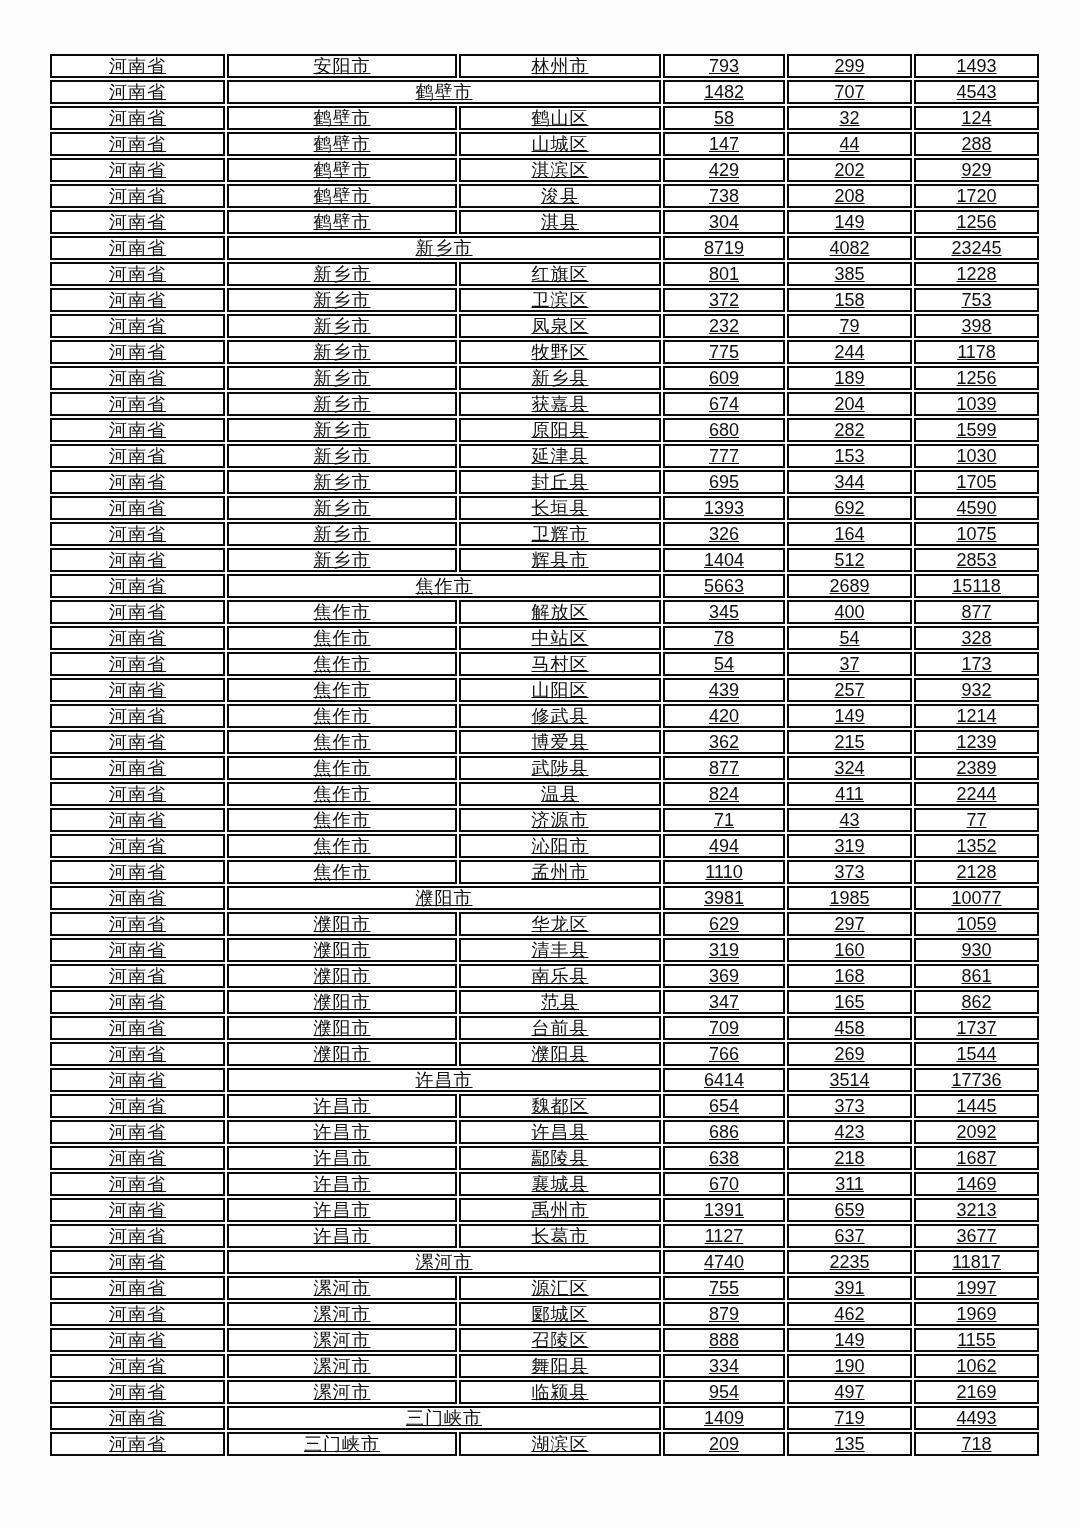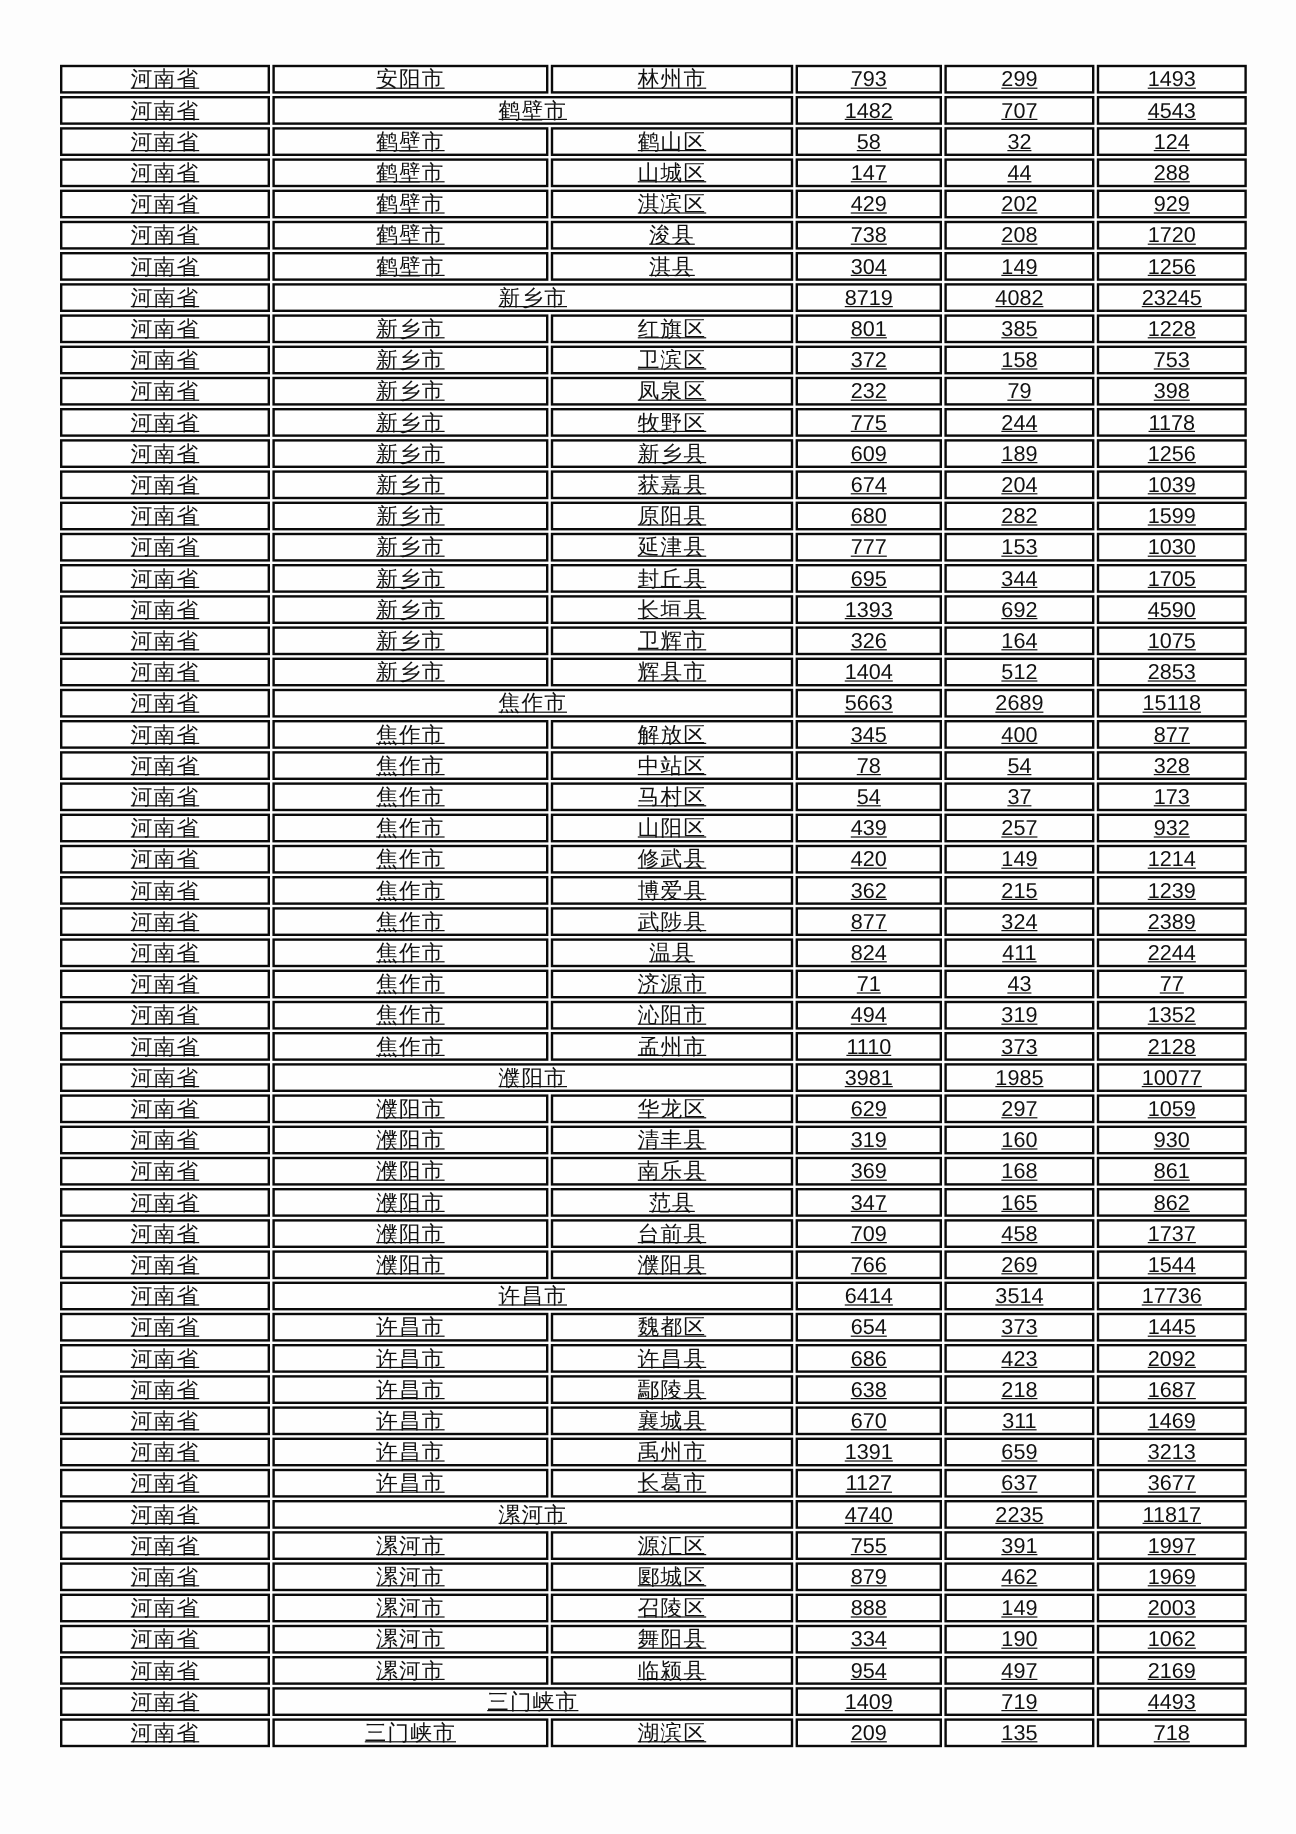--- a/index.html
+++ b/index.html
@@ -454,21 +454,21 @@
           <td class="num">879</td>
           <td class="num">462</td>
           <td class="num">1969</td>
         </tr>
         <tr>
           <td class="cjk">河南省</td>
           <td class="cjk">漯河市</td>
           <td class="cjk">召陵区</td>
           <td class="num">888</td>
           <td class="num">149</td>
-          <td class="num">2003</td>
+          <td class="num">1155</td>
         </tr>
         <tr>
           <td class="cjk">河南省</td>
           <td class="cjk">漯河市</td>
           <td class="cjk">舞阳县</td>
           <td class="num">334</td>
           <td class="num">190</td>
           <td class="num">1062</td>
         </tr>
         <tr>

